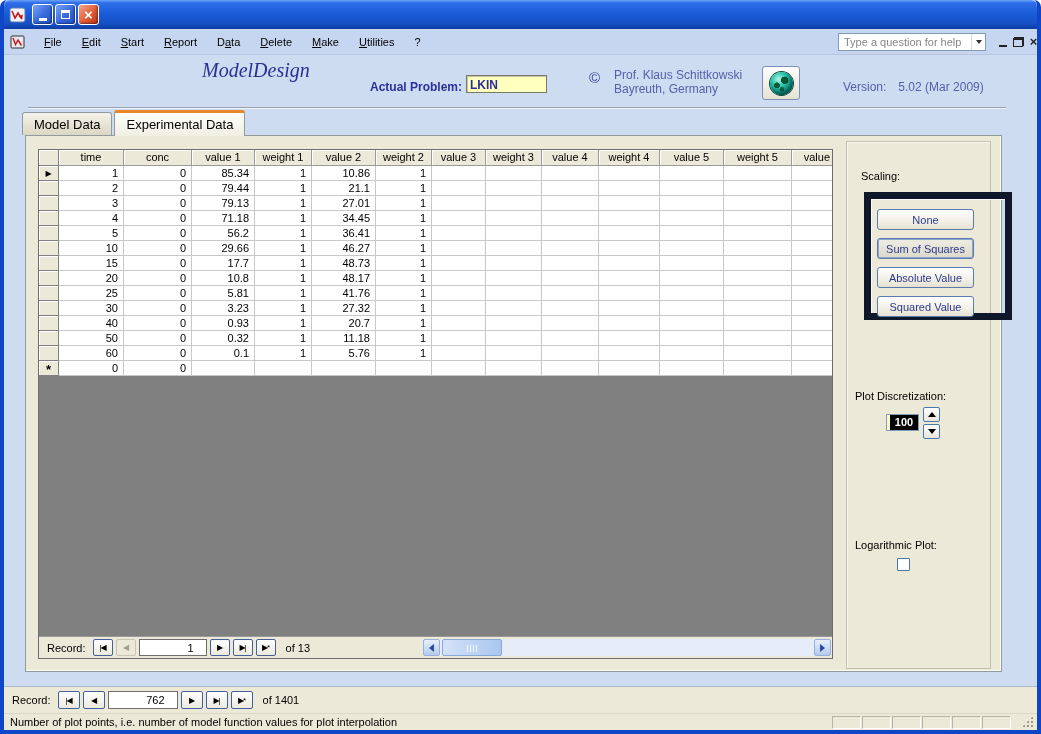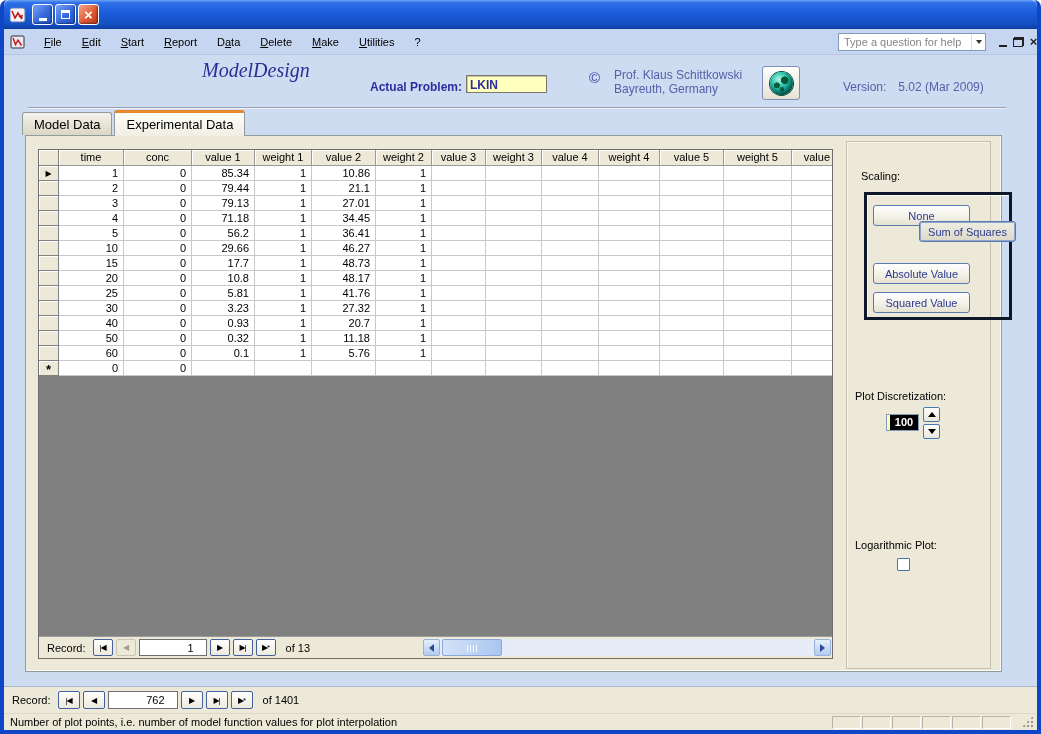--- a/index.html
+++ b/index.html
@@ -90,21 +90,21 @@
   .hscroll { position:absolute; left:384px; right:1px; top:2px; height:17px; display:flex; }
   .sb-btn { flex:0 0 17px; height:17px; border:1px solid #98b0dc; border-radius:2px; background:linear-gradient(#e6effc,#b4caee); display:flex; align-items:center; justify-content:center; }
   .sb-track { flex:1; background:#e7edf8; position:relative; }
   .sb-thumb { position:absolute; left:2px; top:0; width:60px; height:17px; border:1px solid #88a8d8; border-radius:2px; background:linear-gradient(90deg,#d4e2f8,#aac6f0); }
   .sb-thumb::after { content:""; position:absolute; left:50%; top:5px; width:10px; height:7px; margin-left:-5px; background:repeating-linear-gradient(90deg,#f4f8ff 0 1px, transparent 1px 3px); }
   .tri-l { width:0; height:0; border:4px solid transparent; border-right:5px solid #2a4a9c; border-left:none; }
   .tri-r { width:0; height:0; border:4px solid transparent; border-left:5px solid #2a4a9c; border-right:none; }
   
   .rpanel { position:absolute; left:820px; top:5px; width:145px; height:528px; background:var(--form-bg); border:1px solid #c4c0b0; box-shadow: inset 1px 1px 0 #f8f6ee; }
   .p-label { position:absolute; left:14px; font-size:11px; color:#000; }
-  .scale-group { position:absolute; left:17px; top:50px; width:148px; height:128px; border:3px solid #0f172a; box-shadow: inset 1px 1px 0 #fbfaf4; }
+  .scale-group { position:absolute; left:17px; top:50px; width:148px; height:128px; border:7px solid #0f172a; box-shadow: inset 1px 1px 0 #fbfaf4; }
   .sbtn { position:absolute; left:6px; width:97px; height:21px; border:1px solid var(--button-border); border-radius:3px; background:linear-gradient(180deg,#fefefe,#f2f0e6 60%,#e5e1d1); font-size:11px; color:var(--navy-text); display:flex; align-items:center; justify-content:center; }
   .sbtn.focused { background:linear-gradient(180deg,#efede3,#ddd9c9); box-shadow: inset 0 0 0 1px #8ea6cc; }
   .spin-field { position:absolute; left:39px; top:272px; width:33px; height:17px; border:1px solid #7f9db9; background:#fef9c3; display:flex; }
   .spin-sel { flex:1; background:#000; color:#fff; font-size:11px; font-weight:bold; text-align:center; line-height:15px; margin-left:3px; }
   .spin-btns { position:absolute; left:76px; top:265px; display:flex; flex-direction:column; gap:2px; }
   .spin-btn { width:17px; height:15px; border:1px solid #4878b0; border-radius:2px; background:linear-gradient(#fefefe,#e8e6da); display:flex; align-items:center; justify-content:center; }
   .tri-up { width:0; height:0; border:4px solid transparent; border-bottom:5px solid #000; border-top:none; }
   .tri-dn { width:0; height:0; border:4px solid transparent; border-top:5px solid #000; border-bottom:none; }
   .checkbox { position:absolute; left:50px; top:416px; width:13px; height:13px; background:#fff; border:1px solid #4878a8; border-radius:1px; }
   
@@ -472,21 +472,21 @@
                 <span class="tri-r"></span>
               </span>
           </span>
         </div>
       </div>
 
       <div class="rpanel">
         <div class="p-label" style="top:28px">Scaling:</div>
         <div class="scale-group" id="scale-group">
             <div class="sbtn" style="top: 10px;">None</div>
-            <div class="sbtn focused" style="top: 26px; margin-left: 46px;">Sum of Squares</div>
+            <div class="sbtn focused" style="top: 39px;">Sum of Squares</div>
             <div class="sbtn" style="top: 68px;">Absolute Value</div>
             <div class="sbtn" style="top: 97px;">Squared Value</div>
           </div>
         <div class="p-label" style="left:8px;top:248px">Plot Discretization:</div>
         <div class="spin-field">
           <span class="spin-sel">100</span>
         </div>
         <div class="spin-btns">
           <span class="spin-btn">
               <span class="tri-up"></span>

